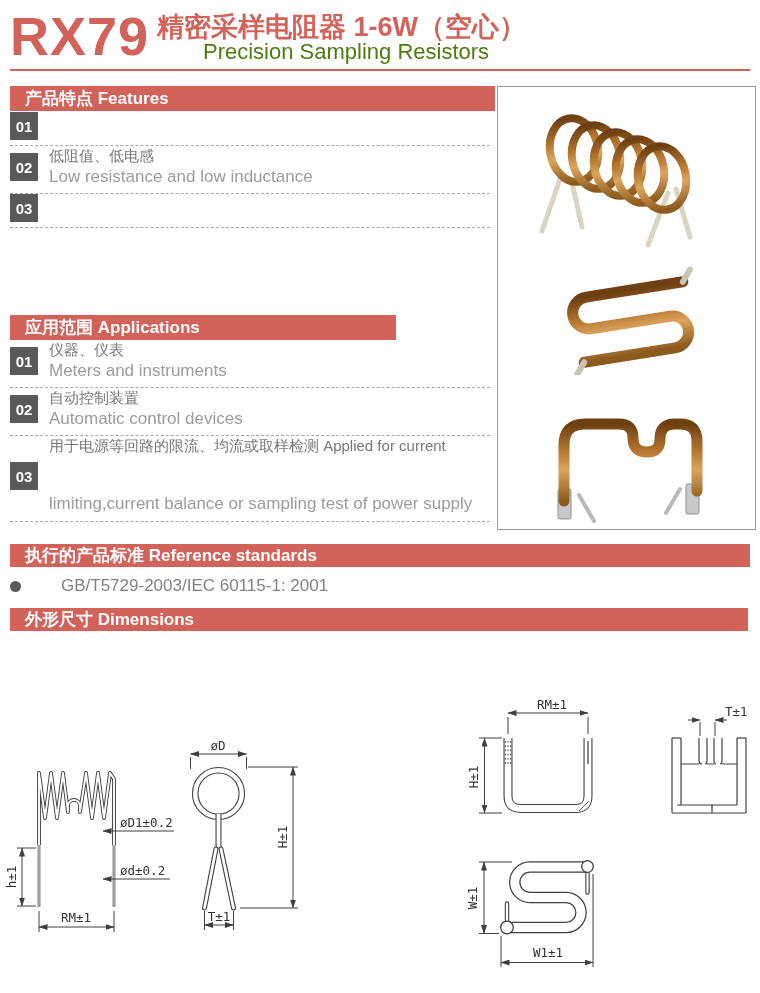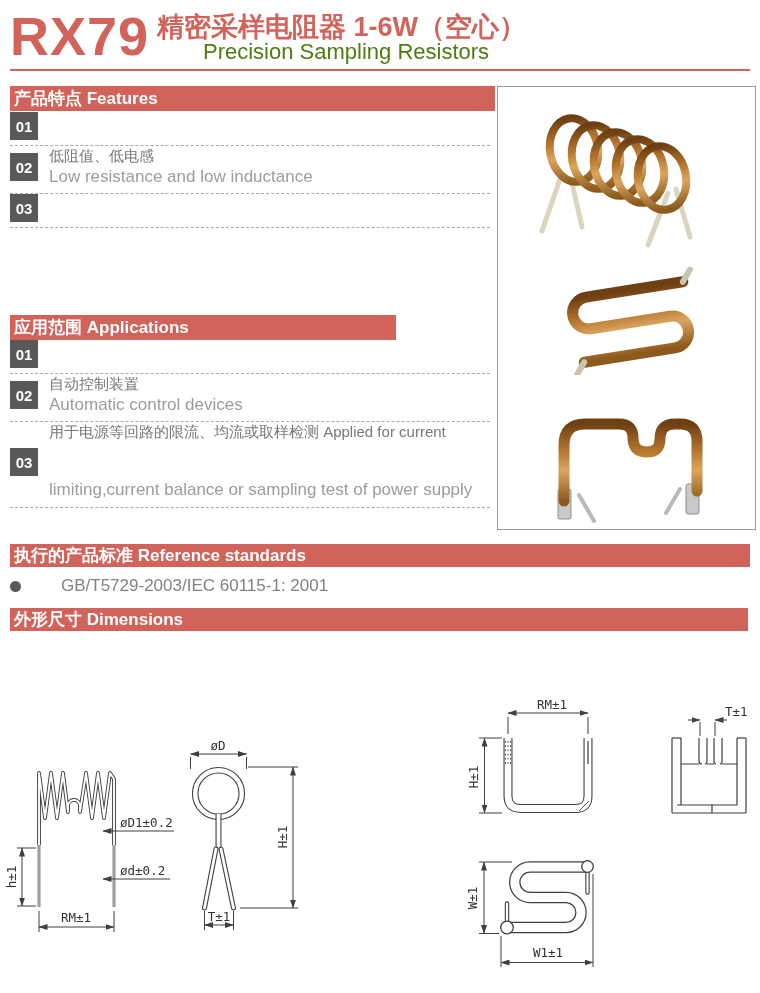--- a/index.html
+++ b/index.html
@@ -6,21 +6,21 @@
   .page{position:relative;width:760px;height:993px;background:#fff;
         font-family:"Liberation Sans",sans-serif;overflow:hidden;}
   
   .model{position:absolute;left:10px;top:12px;font-size:54px;line-height:48px;
          font-weight:bold;color:#d2635b;letter-spacing:1px;}
   .title-cn{position:absolute;left:157px;top:9px;font-size:27px;font-weight:bold;color:#d2635b;}
   .title-en{position:absolute;left:159px;top:39px;font-size:22px;color:#4d7c0f;margin-left:44px;}
   .header-rule{position:absolute;left:10px;top:69px;width:740px;height:2px;background:#d2635b;}
   
   .bar{position:absolute;background:#d2635b;color:#fff;font-weight:bold;
-       font-size:17px;display:flex;align-items:center;padding-left:4px;box-sizing:border-box;}
+       font-size:17px;display:flex;align-items:center;padding-left:15px;box-sizing:border-box;}
   .bar.features{left:10px;top:86px;width:485px;height:25px;}
   .bar.apps{left:10px;top:315px;width:386px;height:25px;}
   .bar.standards{left:10px;top:544px;width:740px;height:23px;}
   .bar.dims{left:10px;top:608px;width:738px;height:23px;}
   
   .ilist{position:absolute;left:10px;width:480px;}
   .ilist.features{top:112px;}
   .ilist.apps{top:340px;}
   .irow{display:flex;gap:11px;padding:0 0 5px;border-bottom:1px dashed #a8a9ab;align-items:center;}
   .badge{flex:0 0 28px;width:28px;height:28px;background:#58595b;color:#fff;font-weight:bold;
@@ -65,20 +65,24 @@
     </div>
     <div class="irow">
       <div class="badge">03</div>
     </div>
   </div>
 
   <div class="bar apps">应用范围 Applications</div>
   <div class="ilist apps">
     <div class="irow">
       <div class="badge">01</div>
+      <div class="itxt">
+          <div class="cn">仪器、仪表</div>
+        <div class="en">Meters and instruments</div>
+        </div>
     </div>
     <div class="irow">
       <div class="badge">02</div>
       <div class="itxt">
           <div class="cn">自动控制装置</div>
         <div class="en">Automatic control devices</div>
         </div>
     </div>
     <div class="irow">
       <div class="badge">03</div>

